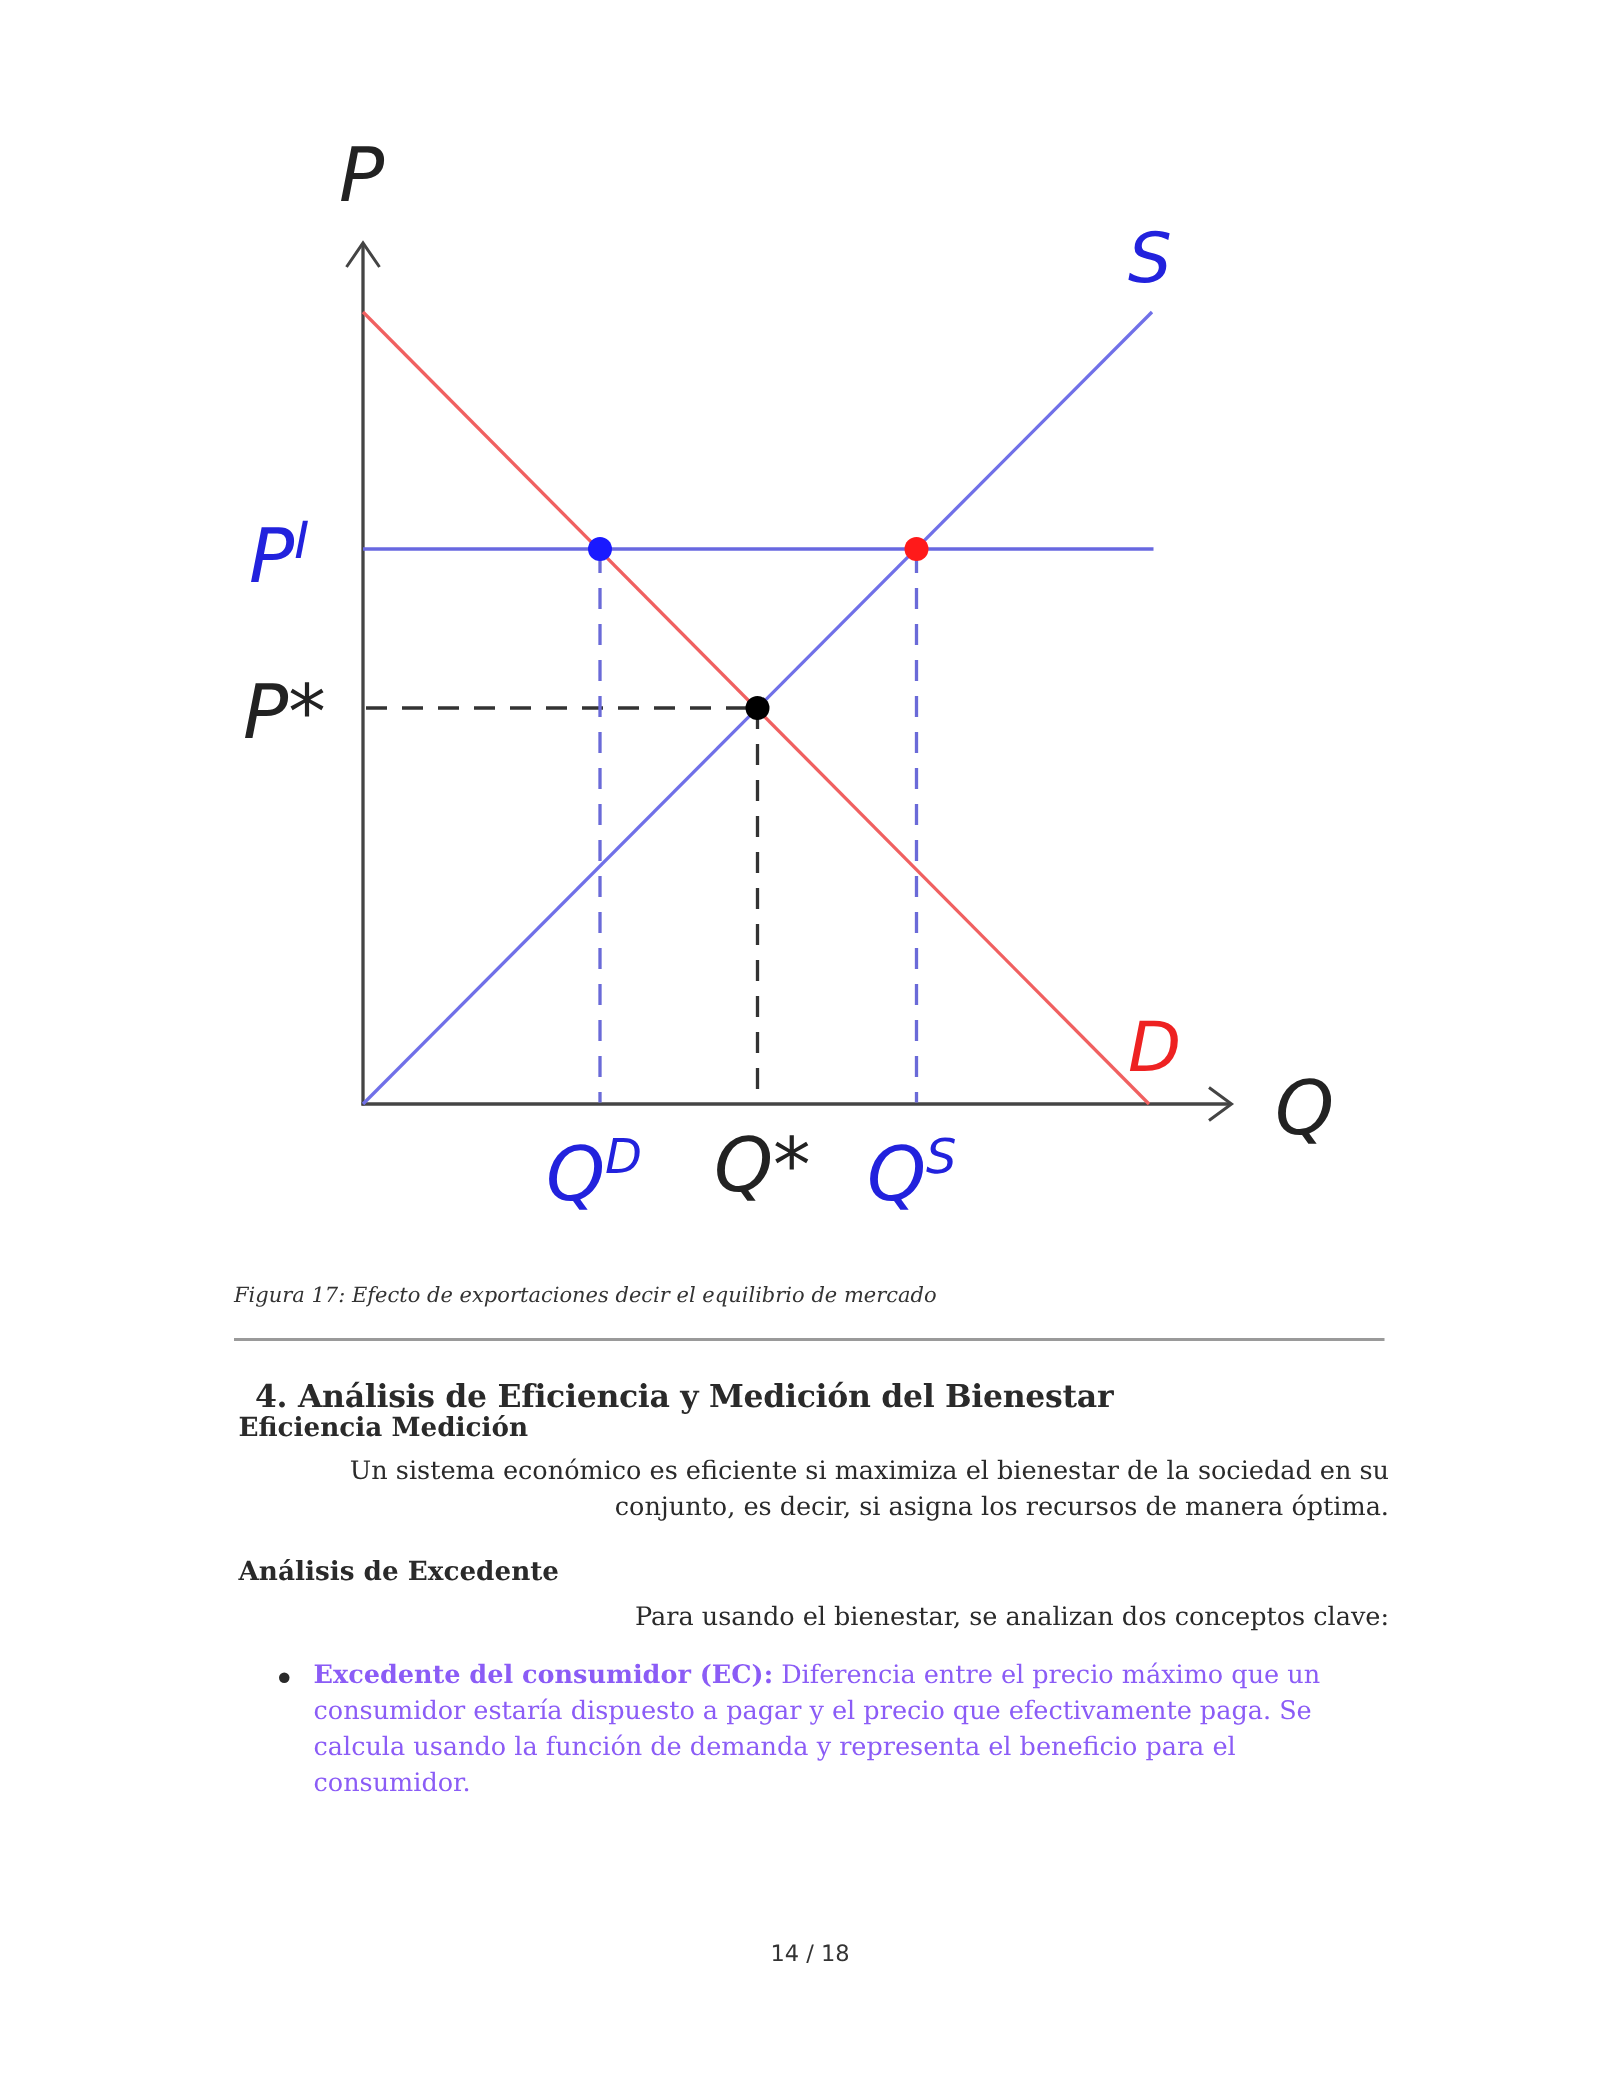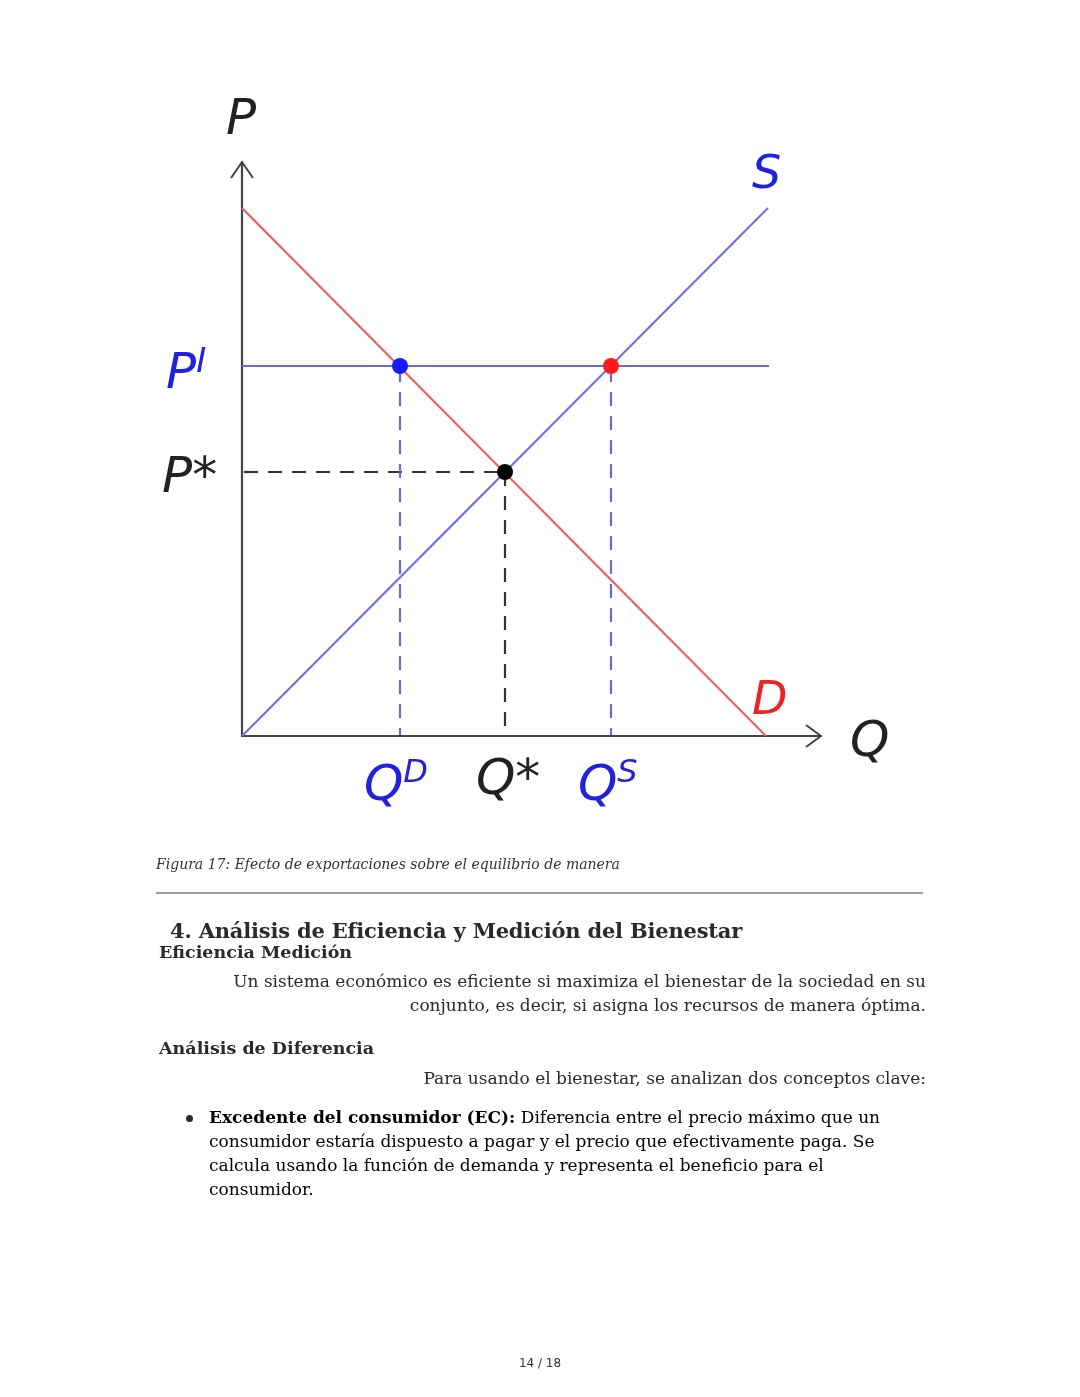--- a/index.html
+++ b/index.html
@@ -5,24 +5,24 @@
     html, body { margin: 0; padding: 0; background: #ffffff; }
     body { width: 1080px; height: 1397px; position: relative; overflow: hidden; font-family: "DejaVu Serif", serif; color: #222; }
     .figure { position: absolute; left: 0; top: 0; width: 1080px; height: 840px; }
     .figure svg { position: absolute; left: 0; top: 0; }
     .caption { position: absolute; left: 156px; top: 856px; font-size: 14px; font-style: italic; color: #333; font-family: "DejaVu Serif", serif; }
     .rule { position: absolute; left: 156px; top: 892px; width: 767px; height: 0; border-top: 2px solid #9a9a9a; }
     .h2 { position: absolute; left: 158px; top: 906px; font-size: 21px; font-weight: bold; color: #2a2a2a; margin: 12px; letter-spacing: -0.2px; }
     .h3 { position: absolute; left: 159px; font-size: 17.5px; font-weight: bold; color: #2a2a2a; margin: 0; }
     .p { position: absolute; left: 156px; width: 770px; font-size: 17px; line-height: 24px; color: #2a2a2a; margin: 0; text-align: right; }
     .bullets { position: absolute; left: 156px; top: 1105px; width: 760px; margin: 0; padding: 0; list-style: none; }
-    .bullets li { position: relative; padding-left: 53px; font-size: 17px; line-height: 24px; color: #000000; }
+    .bullets li { position: relative; padding-left: 53px; font-size: 17px; line-height: 24px; color: #8b5cf6; }
     .bullet-dot { position: absolute; left: 30px; top: 10px; width: 7px; height: 7px; border-radius: 50%; background: #2a2a2a; }
     .bullets b { font-weight: bold; }
-    .pagenum { position: absolute; left: 0; width: 1080px; top: 1356px; text-align: center; font-family: "DejaVu Sans", sans-serif; font-size: 12px; color: #333; }
+    .pagenum { position: absolute; left: 0; width: 1080px; top: 1293px; text-align: center; font-family: "DejaVu Sans", sans-serif; font-size: 15px; color: #333; }
     .lbl { font-family: "DejaVu Sans", sans-serif; font-style: oblique; }
   </style>
 </head>
 <body>
 
 <div class="figure">
   <svg width="1080" height="840" viewBox="0 0 1080 840">
 
     <line x1="242" y1="162" x2="242" y2="737" stroke="#444" stroke-width="2.2"></line>
     <polyline points="231,178 242,162 253,178" fill="none" stroke="#444" stroke-width="2"></polyline>
@@ -50,29 +50,29 @@
 
     <text x="166" y="388" font-size="50" fill="#2222dd" class="lbl"><tspan>P</tspan><tspan font-size="34" dy="-16">I</tspan></text>
     <text x="162" y="492" font-size="50" fill="#222" class="lbl">P*</text>
 
     <text x="364" y="800" font-size="50" fill="#2222dd" class="lbl"><tspan>Q</tspan><tspan font-size="32" dy="-18">D</tspan></text>
     <text x="476" y="794" font-size="50" fill="#222" class="lbl">Q*</text>
     <text x="578" y="800" font-size="50" fill="#2222dd" class="lbl"><tspan>Q</tspan><tspan font-size="32" dy="-18">S</tspan></text>
   </svg>
 </div>
 
-<div class="caption">Figura 17: Efecto de exportaciones sobre el equilibrio de manera</div>
+<div class="caption">Figura 17: Efecto de exportaciones decir el equilibrio de mercado</div>
 <div class="rule"></div>
 
 <h2 class="h2">4. Análisis de Eficiencia y Medición del Bienestar</h2>
 
 <h3 class="h3" style="top:942px;">Eficiencia Medición</h3>
 <p class="p" style="top:969px;">Un sistema económico es eficiente si maximiza el bienestar de la sociedad en su conjunto, es decir, si asigna los recursos de manera óptima.</p>
 
-<h3 class="h3" style="top:1038px;">Análisis de Diferencia</h3>
+<h3 class="h3" style="top:1038px;">Análisis de Excedente</h3>
 <p class="p" style="top:1066px;">Para usando el bienestar, se analizan dos conceptos clave:</p>
 
 <ul class="bullets">
   <li>
     <span class="bullet-dot"></span>
     <b>Excedente del consumidor (EC):</b><span> Diferencia entre el precio máximo que un consumidor estaría dispuesto a pagar y el precio que efectivamente paga. Se calcula usando la función de demanda y representa el beneficio para el consumidor.</span>
   </li>
 </ul>
 
 <div class="pagenum">14 / 18</div>

